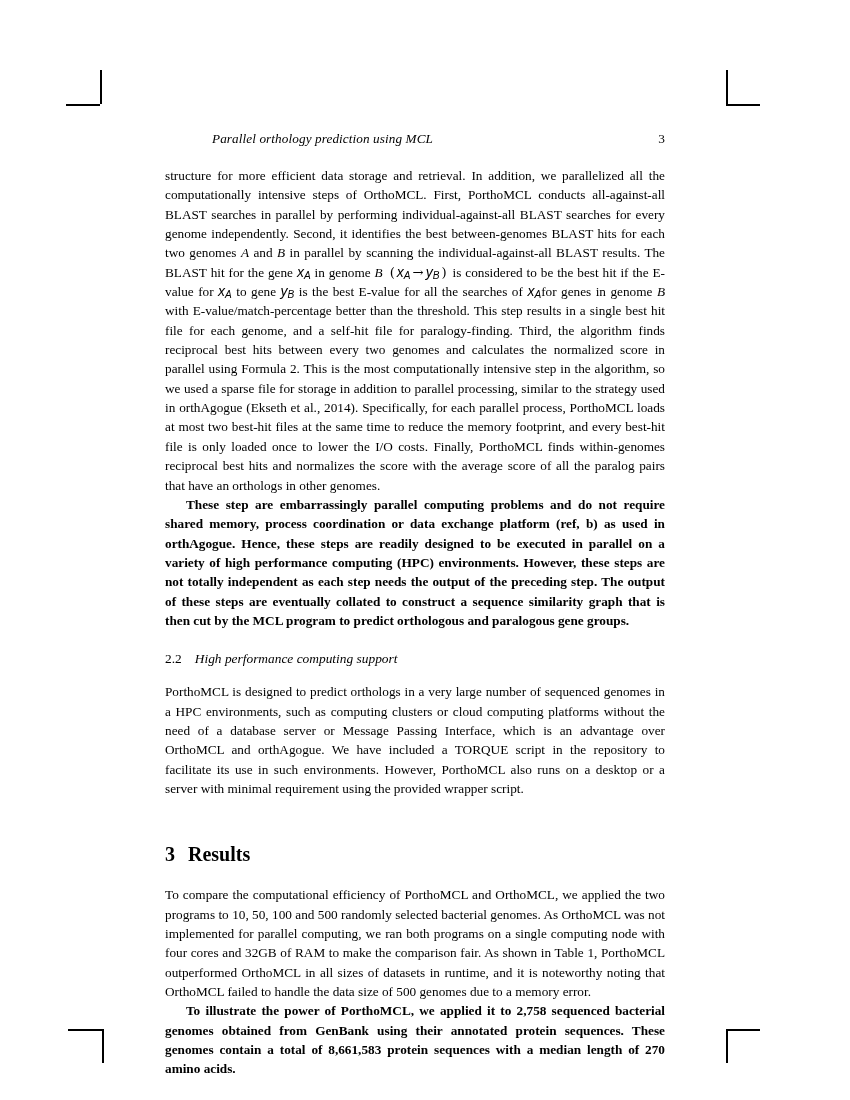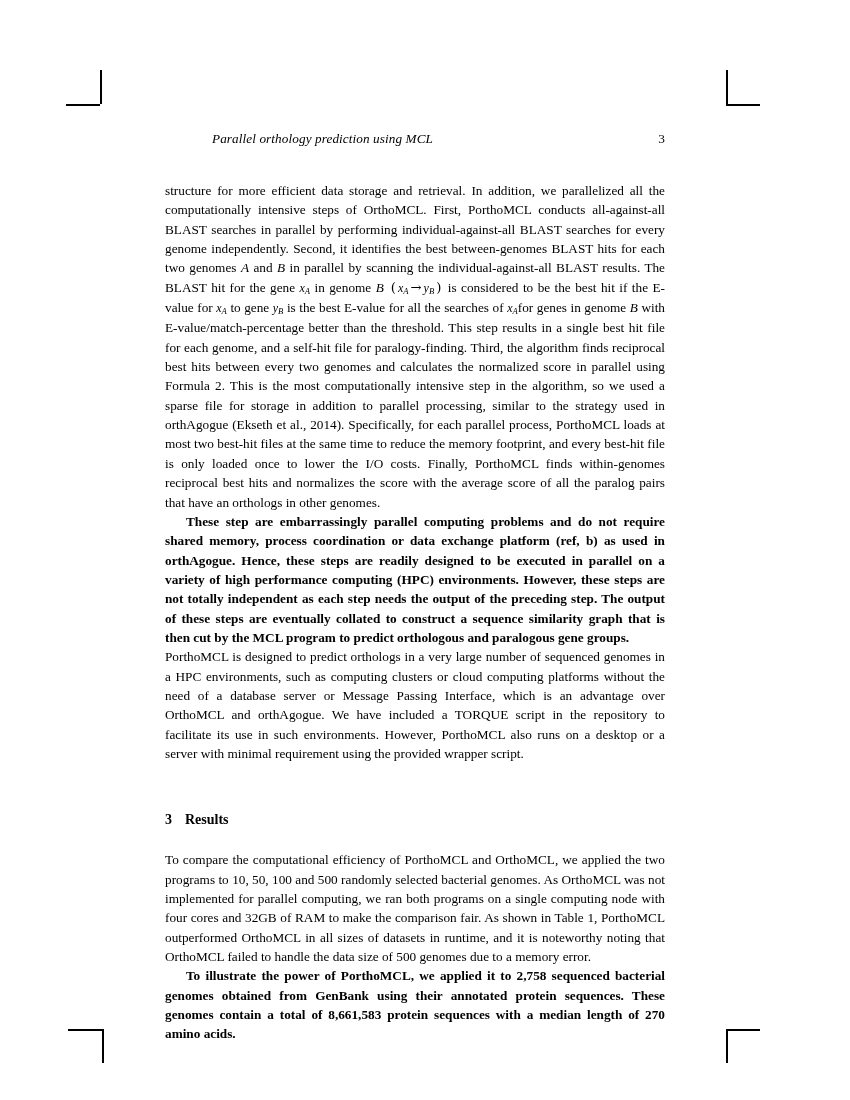--- a/index.html
+++ b/index.html
@@ -55,21 +55,21 @@
     position: absolute;
     left: 165px;
     top: 130px;
     width: 500px;
   }
 
   .runhead {
     display: flex;
     align-items: center;
     font-size: 13.2px;
-    margin-bottom: 34px;
+    margin-bottom: 19px;
     height: 17px;
   }
   .runhead .title {
     font-style: italic;
     margin-left: 47px;
     letter-spacing: 0.1px;
   }
   .runhead .folio {
     margin-left: auto;
     font-style: normal;
@@ -100,33 +100,33 @@
     font-style: italic;
     margin: 19px 0 14px 0;
     line-height: 19px;
   }
   h3.subsec .num {
     font-style: normal;
     margin-right: 13px;
   }
 
   h2.sec {
-    font-size: 14px;
+    font-size: 20px;
     font-weight: bold;
     font-style: normal;
     margin: 47px 0 21px 0;
     line-height: 19px;
   }
   h2.sec .num { margin-right: 13px; }
 
   
   .mi {
-    font-family: Liberation Serif, serif;
+    font-family: Liberation Sans, sans-serif;
     font-style: italic;
-    font-size: 12px;
+    font-size: 14px;
   }
   .mi sub {
     font-style: italic;
     font-size: 0.72em;
     vertical-align: -0.22em;
     line-height: 0;
   }
   .mop {
     font-family: "DejaVu Serif", serif;
     font-style: normal;
@@ -160,20 +160,23 @@
   <div class="runhead">
     <span class="title">Parallel orthology prediction using MCL</span>
     <span class="folio">3</span>
   </div>
 
   <p class="body"><span>structure for more efficient data storage and retrieval. In addition, we parallelized all the computationally intensive steps of OrthoMCL. First, PorthoMCL conducts all-against-all BLAST searches in parallel by performing individual-against-all BLAST searches for every genome independently. Second, it identifies the best between-genomes BLAST hits for each two genomes </span><span class="it">A</span><span> and </span><span class="it">B</span><span> in parallel by scanning the individual-against-all BLAST results. The BLAST hit for the gene </span><span class="mi"><span>x</span><sub>A</sub></span><span> in genome </span><span class="it">B</span><span class="gap"></span><span class="mop">(</span><span class="mi"><span>x</span><sub>A</sub></span><span class="mop">→</span><span class="mi"><span>y</span><sub>B</sub></span><span class="mop">)</span><span> is considered to be the best hit if the E-value for </span><span class="mi"><span>x</span><sub>A</sub></span><span> to gene </span><span class="mi"><span>y</span><sub>B</sub></span><span> is the best E-value for all the searches of </span><span class="mi"><span>x</span><sub>A</sub></span><span>for genes in genome </span><span class="it">B</span><span> with E-value/match-percentage better than the threshold. This step results in a single best hit file for each genome, and a self-hit file for paralogy-finding. Third, the algorithm finds reciprocal best hits between every two genomes and calculates the normalized score in parallel using Formula 2. This is the most computationally intensive step in the algorithm, so we used a sparse file for storage in addition to parallel processing, similar to the strategy used in orthAgogue (Ekseth et al., 2014). Specifically, for each parallel process, PorthoMCL loads at most two best-hit files at the same time to reduce the memory footprint, and every best-hit file is only loaded once to lower the I/O costs. Finally, PorthoMCL finds within-genomes reciprocal best hits and normalizes the score with the average score of all the paralog pairs that have an orthologs in other genomes.</span></p>
 
 
   <p class="body indent">These step are embarrassingly parallel computing problems and do not require shared memory, process coordination or data exchange platform (ref, b) as used in orthAgogue. Hence, these steps are readily designed to be executed in parallel on a variety of high performance computing (HPC) environments. However, these steps are not totally independent as each step needs the output of the preceding step. The output of these steps are eventually collated to construct a sequence similarity graph that is then cut by the MCL program to predict orthologous and paralogous gene groups.</p>
 
+  <h3 class="subsec">
+    <span class="num">2.2</span><span>High performance computing support</span>
+  </h3>
 
   <p class="body">PorthoMCL is designed to predict orthologs in a very large number of sequenced genomes in a HPC environments, such as computing clusters or cloud computing platforms without the need of a database server or Message Passing Interface, which is an advantage over OrthoMCL and orthAgogue. We have included a TORQUE script in the repository to facilitate its use in such environments. However, PorthoMCL also runs on a desktop or a server with minimal requirement using the provided wrapper script.</p>
 
   <h2 class="sec">
     <span class="num">3</span><span>Results</span>
   </h2>
 
   <p class="body">To compare the computational efficiency of PorthoMCL and OrthoMCL, we applied the two programs to 10, 50, 100 and 500 randomly selected bacterial genomes. As OrthoMCL was not implemented for parallel computing, we ran both programs on a single computing node with four cores and 32GB of RAM to make the comparison fair. As shown in Table 1, PorthoMCL outperformed OrthoMCL in all sizes of datasets in runtime, and it is noteworthy noting that OrthoMCL failed to handle the data size of 500 genomes due to a memory error.</p>
   <p class="body indent">To illustrate the power of PorthoMCL, we applied it to 2,758 sequenced bacterial genomes obtained from GenBank using their annotated protein sequences. These genomes contain a total of 8,661,583 protein sequences with a median length of 270 amino acids.</p>
 

